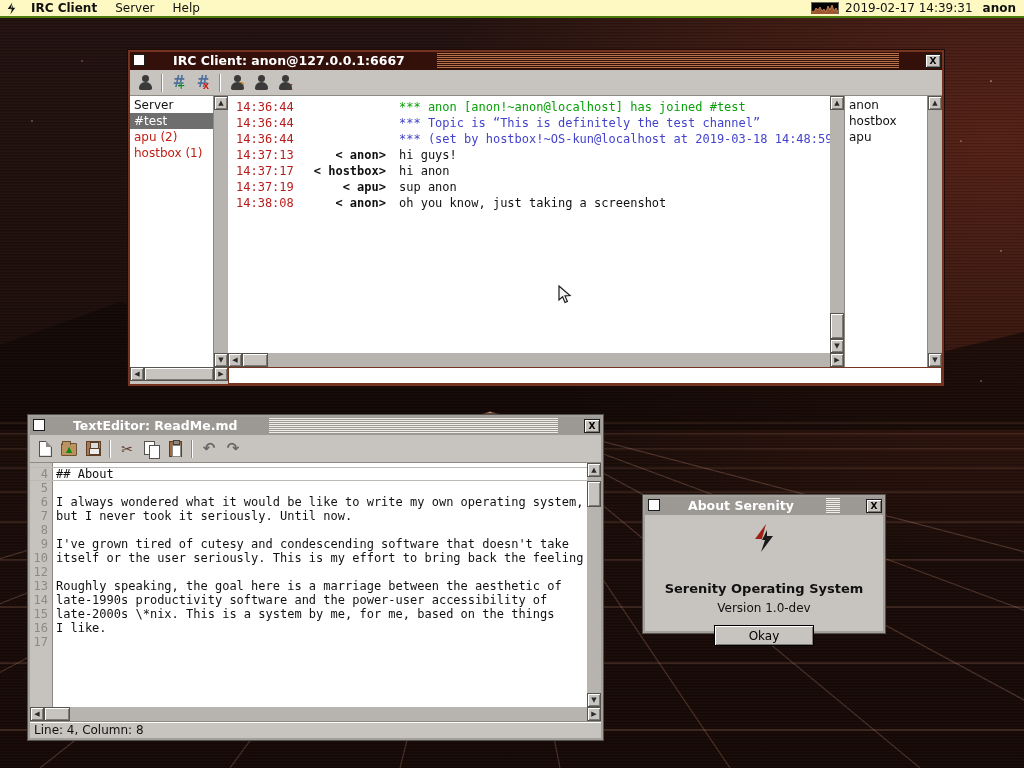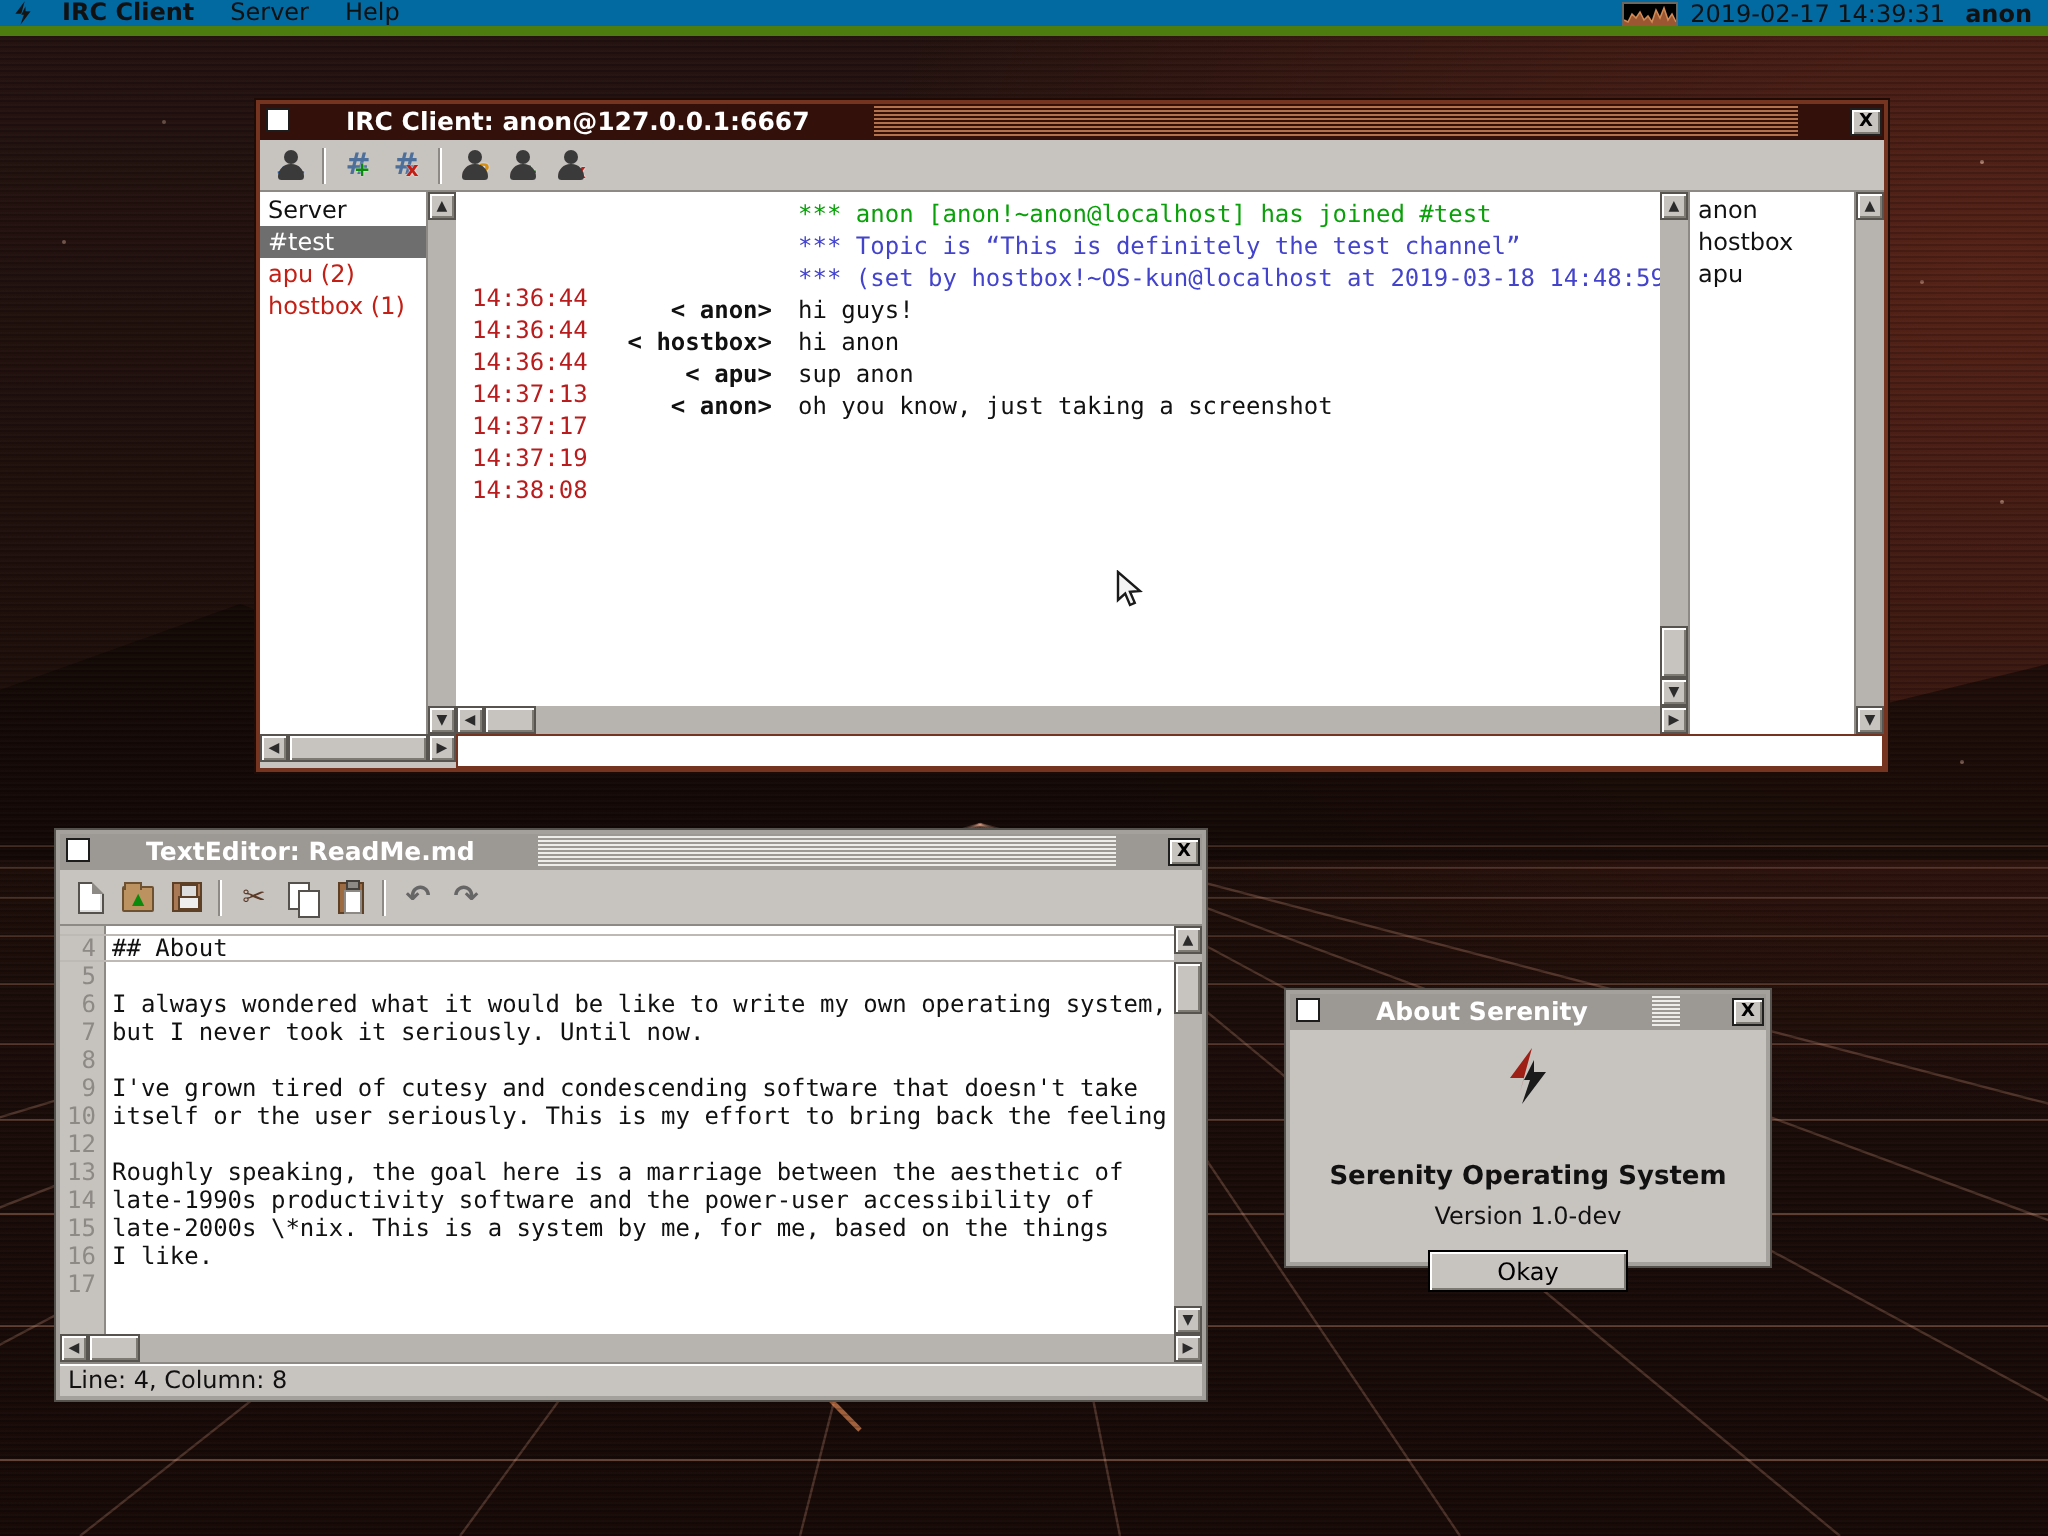--- a/index.html
+++ b/index.html
@@ -6,21 +6,21 @@
   html,body { width:1024px; height:768px; overflow:hidden; }
   body { font-family:"DejaVu Sans", "Liberation Sans", sans-serif; position:relative; background:#190c09; }
 
   .desktop { position:absolute; inset:0; }
   svg.bg { position:absolute; inset:0; z-index:0; }
   .scan { position:absolute; inset:0; z-index:1; pointer-events:none;
           background:repeating-linear-gradient(0deg, rgba(0,0,0,.16) 0 1px, rgba(255,255,255,.012) 1px 2px, transparent 2px 3px); }
 
   
   .menubar { position:absolute; left:0; top:0; width:1024px; height:18px; z-index:10;
-             background:#0369a1; border-bottom:5px solid #4d7c0f;
+             background:#fef9c3; border-bottom:2px solid #4d7c0f;
              display:flex; align-items:center; font-size:12px; color:#111; }
   .mlogo { width:22px; display:flex; justify-content:center; align-items:center; }
   .mitem { padding:0 9px; line-height:17px; }
   .mitem.bold { font-weight:bold; }
   .mspacer { flex:1; }
   .cpu { width:28px; height:12px; background:#000; border:1px solid #6a6660; margin-right:6px; display:block; }
   .clock { margin-right:10px; font-size:12px; }
   .muser { font-weight:bold; margin-right:8px; font-size:12px; }
 
   
@@ -64,35 +64,35 @@
   #irc { left:128px; top:50px; width:816px; height:336px; }
   .irc-main { flex:1; display:flex; min-height:0; }
   .panel { background:#fff; border-right:1px solid #8d8985; overflow:hidden; }
   .chanlist { width:84px; flex:none; padding-top:1px; }
   .chan { height:16px; line-height:16px; font-size:12px; padding:0 4px; color:#111; white-space:nowrap; }
   .chan[data-state="selected"] { background:#6e6e6e; color:#fff; }
   .chan[data-state="unread"] { color:#c22016; }
   .chatwrap { flex:1; display:flex; flex-direction:column; min-width:0; }
   .chat { flex:1; background:#fff; overflow:hidden; font-family:"DejaVu Sans Mono", monospace; font-size:12px; padding-top:3px; }
   .msg { display:flex; height:16px; line-height:16px; white-space:nowrap; }
-  .msg .t { width:68px; flex:none; color:#b91c1c; padding-left:8px;margin-top:42px; }
+  .msg .t { width:68px; flex:none; color:#b91c1c; padding-left:8px; }
   .msg .n { width:90px; flex:none; text-align:right; font-weight:bold; color:#111; }
   .msg .x { padding-left:13px; color:#111; }
   .msg .x[data-color="green"] { color:#0aa00a; }
   .msg .x[data-color="blue"]  { color:#4343cc; }
   .userlist { width:84px; flex:none; padding-top:1px; border-left:1px solid #8d8985; }
   .user { height:16px; line-height:16px; font-size:12px; padding:0 4px; color:#111; }
   .irc-bottomrow { height:14px; display:flex; flex:none; }
   .bot-side { width:84px; background:#fff; border-right:1px solid #8d8985; }
   .irc-inputrow { height:17px; display:flex; flex:none; }
   .side-hscroll { width:98px; flex:none; }
   .irc-input { flex:1; background:#fff; border:1px solid #74341f; font-family:"DejaVu Sans Mono", monospace; font-size:12px; padding:0 3px; outline:none; }
 
   
-  #edit { left:28px; top:415px; width:575px; height:285px; }
+  #edit { left:28px; top:415px; width:575px; height:325px; }
   .ed-main { flex:1; display:flex; min-height:0; }
   .ed-body { flex:1; background:linear-gradient(90deg,#c6c2be 0 22px,#8d8985 22px 23px,#fff 23px); overflow:hidden; padding-top:4px;
              font-family:"DejaVu Sans Mono", monospace; font-size:12px; }
   .eline { display:flex; height:14px; line-height:14px; white-space:nowrap; }
   .eline[data-current] { box-shadow: inset 0 -1px 0 #bdb9b5, inset 0 1px 0 #bdb9b5; }
   .lno { width:22px; flex:none; text-align:right; padding-right:4px; color:#8d8985; }
   .ltx { padding-left:4px; color:#111; }
   .statusbar { height:17px; flex:none; background:#c7c3bf; border-top:1px solid #8d8985;
                box-shadow:inset 0 1px 0 #fff; font-size:12px; color:#111; padding:1px 4px; }
 

